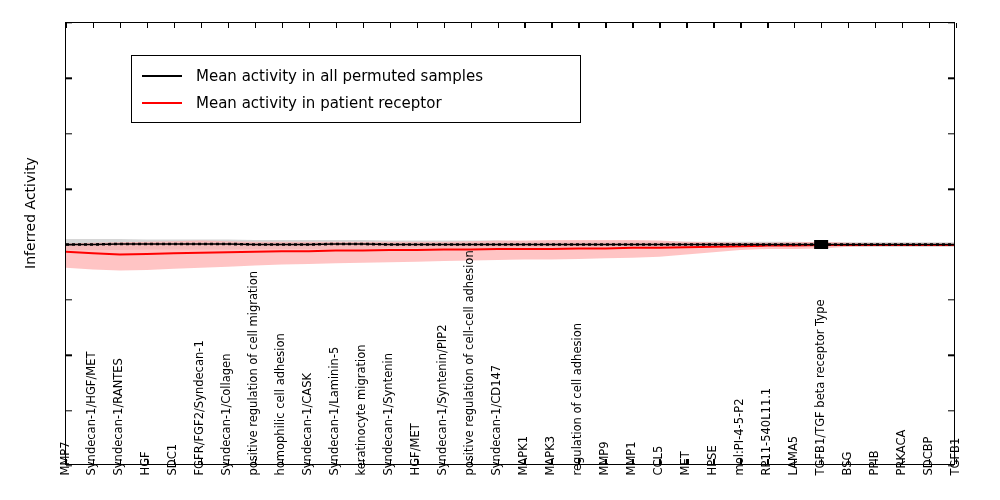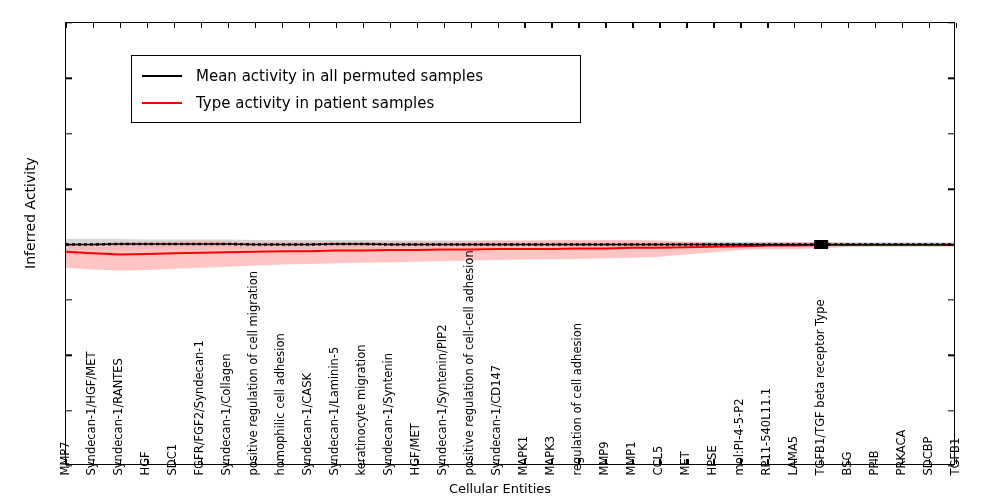--- a/index.html
+++ b/index.html
@@ -167,19 +167,18 @@
         <div class="xlab" style="left: 894.5px; top: 441px;">TGFB1</div>
       </div>
 
     <div id="legend">
       <div class="lrow">
         <span class="lswatch" style="background: rgb(0, 0, 0);"></span>
         <span class="ltext">Mean activity in all permuted samples</span>
       </div>
       <div class="lrow">
         <span class="lswatch" style="background: rgb(255, 0, 0);"></span>
-        <span class="ltext">Type activity in patient samples</span>
+        <span class="ltext">Mean activity in patient receptor</span>
       </div>
     </div>
   </div>
 
-  <div id="xlabel">Cellular Entities</div>
 </div>
 
 </body></html>

